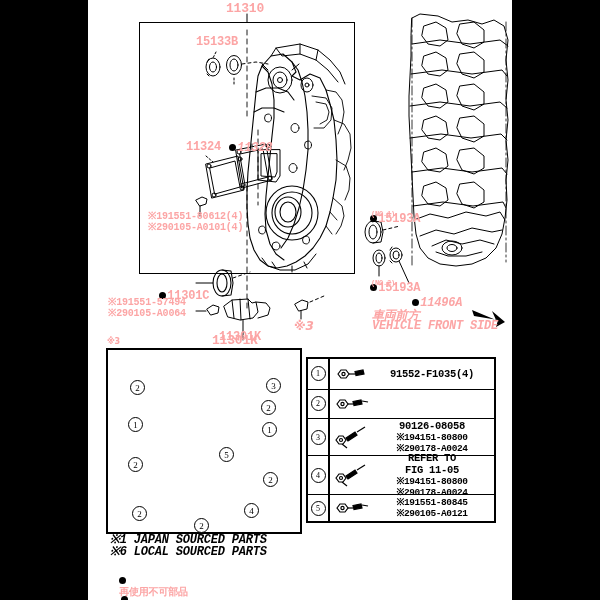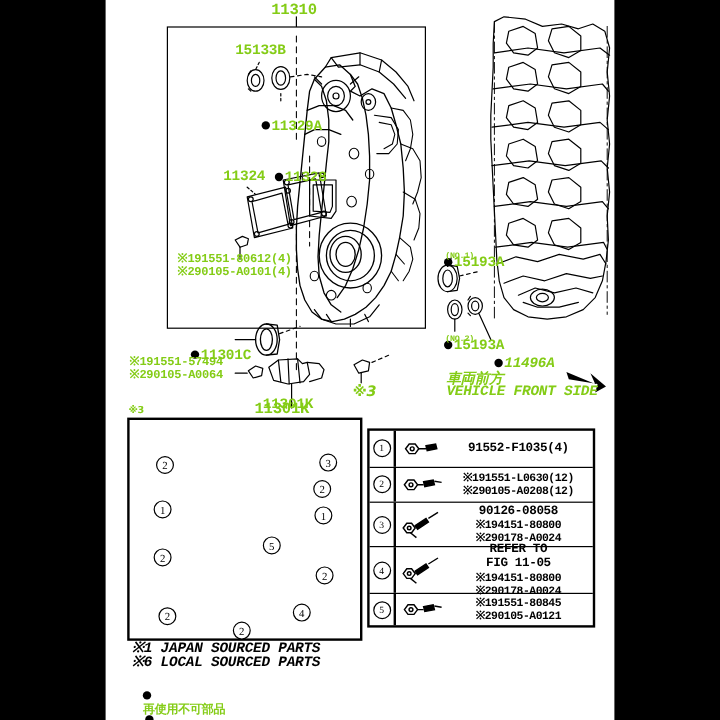--- a/index.html
+++ b/index.html
@@ -22,21 +22,21 @@
   #sheet {
     position: absolute;
     left: 88px;
     top: 0;
     width: 424px;
     height: 600px;
     background: #ffffff;
   }
   .lbl {
     position: absolute;
-    color: #84cc16;
+    color: #fca5a5;
     font-family: "Liberation Serif", serif;
     font-weight: bold;
     letter-spacing: -0.2px;
     white-space: pre;
     line-height: 1.08;
   }
   .s13 { font-size: 13px; }
   .s12 { font-size: 12px; }
   .s10 { font-size: 10px; }
   .s9  { font-size: 12px; font-style: italic; }
@@ -431,25 +431,22 @@
   <div class="cc" style="left:128px; top:457px;">2</div>
   <div class="cc" style="left:263px; top:472px;">2</div>
   <div class="cc" style="left:132px; top:506px;">2</div>
   <div class="cc" style="left:244px; top:503px;">4</div>
   <div class="cc" style="left:194px; top:518px;">2</div>
 
   <div class="lbl s13 mono" style="left:226px; top:2px;">11310</div>
 
   <div class="lbl s12 mono" style="left:196px; top:36px;">15133B</div>
 
-  <div class="lbl s12" style="left:207px; top:85px;">
-    <span class="bullet"></span><span class="mono">11329A</span>
-  </div>
-
-  <div class="lbl s12" style="left:218px; top:128px;">
+
+  <div class="lbl s12" style="left:218px; top:128px;font-style:italic;">
     <span class="bullet"></span><span class="mono">11328</span>
   </div>
 
   <div class="lbl s12 mono" style="left:186px; top:141px;">11324</div>
 
   <div class="lbl s10 mono" style="left:148px; top:212px;">※191551-80612(4)</div>
   <div class="lbl s10 mono" style="left:148px; top:223px;">※290105-A0101(4)</div>
 
   <div class="lbl s12" style="left:148px; top:276px;">
     <span class="bullet"></span><span class="mono">11301C</span>
@@ -510,24 +507,20 @@
         <svg width="36" height="16" viewBox="0 0 36 16">
           <g fill="none" stroke="#000" stroke-width="1.2">
             <path d="M4 8 l3-4 h5 l3 4 -3 4 h-5 z"></path>
             <circle cx="9.5" cy="8" r="1.6"></circle>
             <path d="M15 8 h5"></path>
             <path d="M20 5.5 l8-1.5 1 4 -8 1.5 z" fill="#000"></path>
             <path d="M29 5 l6 1"></path>
           </g>
         </svg>
       </div>
-      <div class="ltxt">
-        <div>※191551-L0630(12)</div>
-        <div>※290105-A0208(12)</div>
-      </div>
     </div>
 
     <div class="lrow" style="height:23%;">
       <div class="lnum">
         <div class="circnum">3</div>
       </div>
       <div class="lpic">
         <svg width="36" height="26" viewBox="0 0 36 26">
           <g fill="none" stroke="#000" stroke-width="1.2">
             <path d="M3 16 l3-4 h4 l3 4 -3 4 h-4 z"></path>

